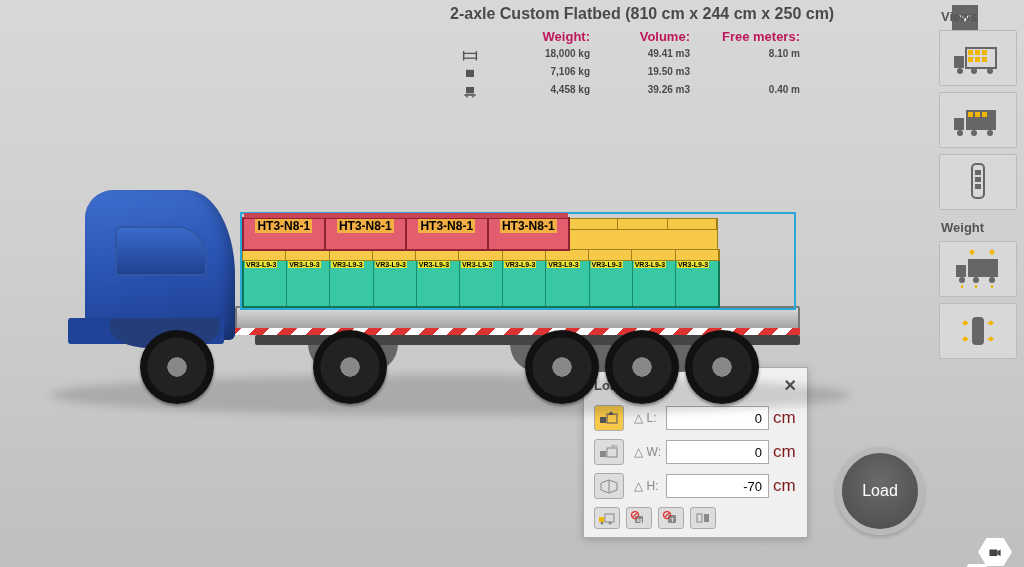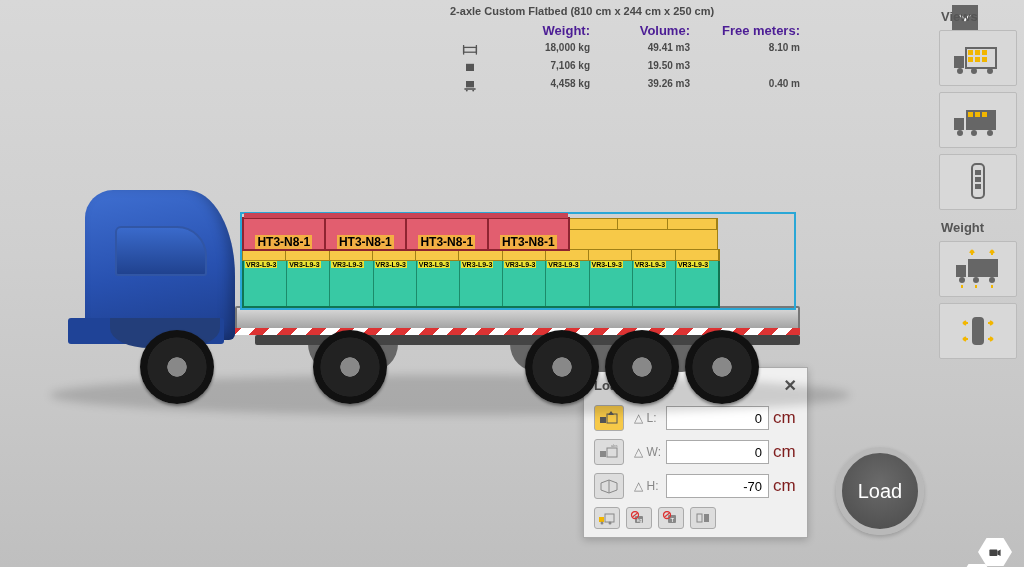--- a/index.html
+++ b/index.html
@@ -11,26 +11,26 @@
     position: relative;
     overflow: hidden;
     color: #555;
   }
 
   
   .header {
     position: absolute; top: 5px; left: 450px; width: 470px;
   }
   .title {
-    font-size: 11px; font-weight: bold; color: #4a4a4a; padding-bottom: 4px;
+    font-size: 16px; font-weight: bold; color: #4a4a4a; padding-bottom: 4px;
   }
   .stats-header {
     display: grid;
     grid-template-columns: 40px 100px 100px 110px;
-    font-size: 13px; font-weight: bold; color: #4c1d95;
+    font-size: 13px; font-weight: bold; color: #be185d;
     text-align: right; padding: 2px 0;
   }
   .stats-row {
     display: grid;
     grid-template-columns: 40px 100px 100px 110px;
     font-size: 10px; font-weight: bold; color: #4a4a4a;
     text-align: right; padding: 2px 0;
   }
   .ico-cell { text-align: center; display:flex; align-items:center; justify-content:center; }
   .mini-ico { width: 16px; height: 14px; }
@@ -53,21 +53,21 @@
     cursor: pointer; border-radius: 2px;
   }
   .view-btn svg, .weight-btn svg { width: 56px; height: 40px; }
 
   
   .load-btn {
     position: absolute; right: 100px; bottom: 32px;
     width: 88px; height: 88px; border-radius: 50%;
     background: radial-gradient(circle at 50% 40%, #6a6a6a, #4a4a4a);
     border: 6px solid #b9b9b9;
-    color: #fff; font-size: 20px; display:flex; align-items:center; justify-content:center;
+    color: #fff; font-size: 16px; display:flex; align-items:center; justify-content:center;
     cursor: pointer; box-shadow: 0 2px 4px rgba(0,0,0,0.2);
   }
 
   
   .hex-group { position: absolute; right: 8px; bottom: 30px; width: 80px; }
   .hex {
     width: 34px; height: 30px; background: #fff;
     clip-path: polygon(25% 3%, 75% 3%, 100% 50%, 75% 97%, 25% 97%, 0 50%);
     display:flex; align-items:center; justify-content:center;
     cursor: pointer;
@@ -172,21 +172,21 @@
   }
   .yellow-row2 .yc{flex:1; border-right:1px solid #a08016;}
   .yellow-row3 {
     position:absolute; left: 508px; top: 58px; width: 150px; height: 22px;
     background: #f7c948; border: 1px solid #a08016; display:flex;
   }
   .red-row {
     position:absolute; left: 182px; top: 47px; width: 328px; height: 34px;
     background: #e25e6f; border: 2px solid #8e2431; display:flex;
   }
-  .red-cell { flex:1; border-right: 2px solid #8e2431; display:flex; align-items:flex-end; justify-content:center; position:relative;}
+  .red-cell { flex:1; border-right: 2px solid #8e2431; display:flex; align-items:flex-start; justify-content:center; position:relative;}
   .red-cell:last-child{border-right:none;}
   .red-label { font-weight:bold; color:#000; font-size: 12px; background: rgba(255,230,40,0.6); padding: 0 2px;}
   .red-cap { position:absolute; left:0; top:-6px; width:100%; height:6px; background:#c94455; border-bottom:1px solid #8e2431;}
 </style>
 </head>
 <body>
 
 <div class="header">
   <div class="title">2-axle Custom Flatbed (810 cm x 244 cm x 250 cm)</div>
   <div class="stats-header">

